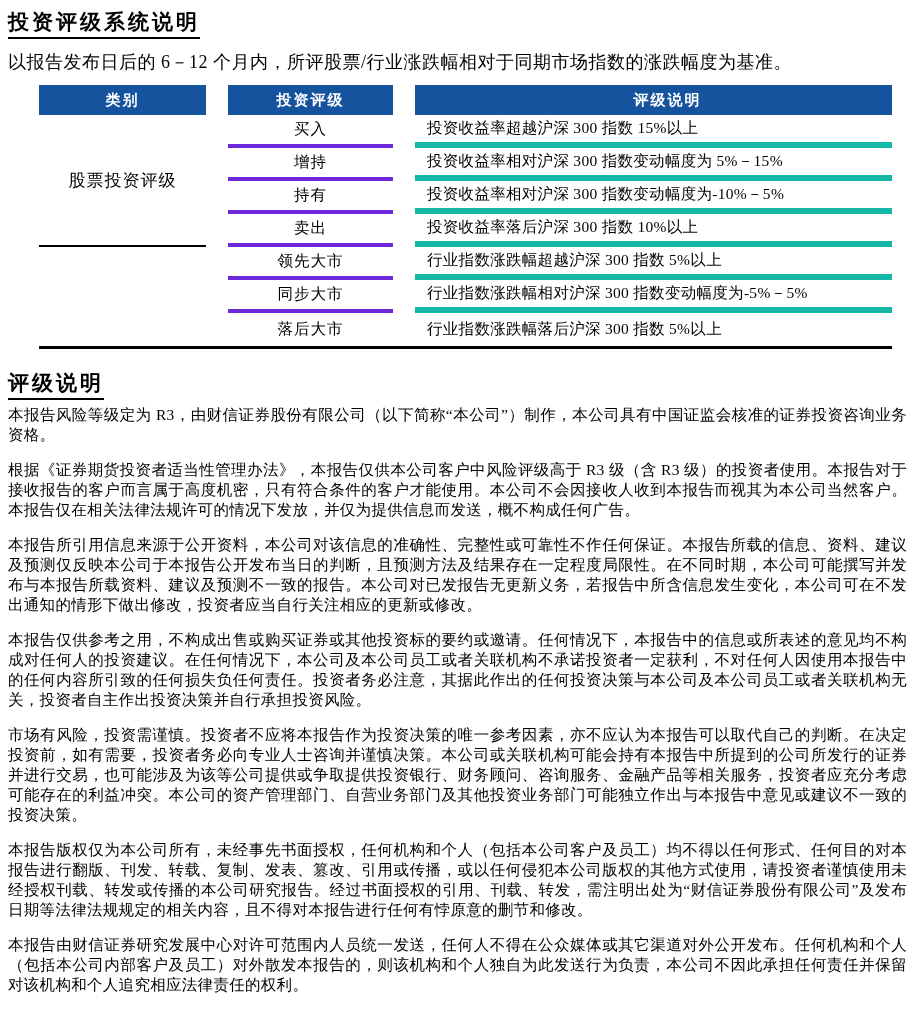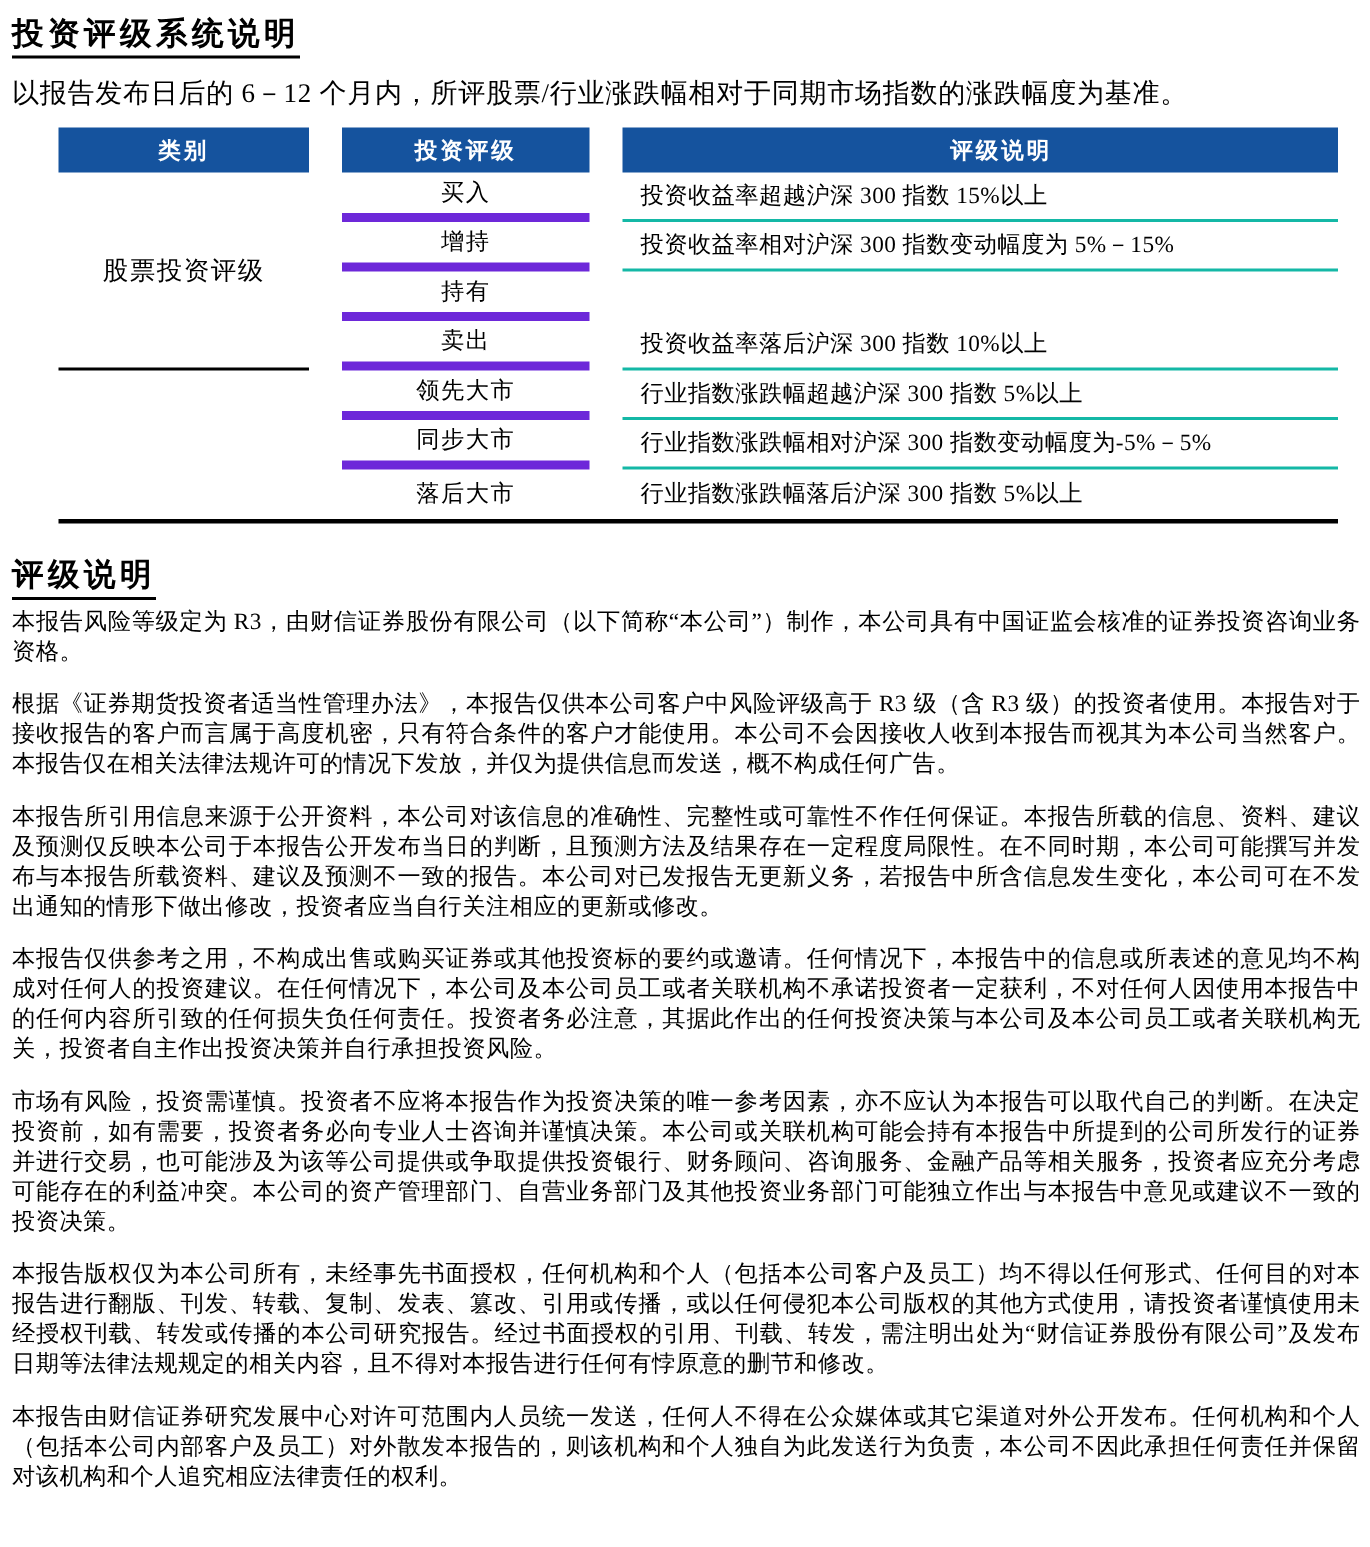--- a/index.html
+++ b/index.html
@@ -68,30 +68,30 @@
   }
   .catA { grid-row: 2 / 6; border-bottom: 2px solid #000; }
   .catB { grid-row: 6 / 9; }
   .rating {
     grid-column: 2;
     display: flex;
     align-items: center;
     justify-content: center;
     font-size: 15.5px;
     letter-spacing: 1px;
-    border-bottom: 6px solid #6d28d9;
+    border-bottom: 4px solid #6d28d9;
   }
   .desc {
     grid-column: 3;
     display: flex;
     align-items: center;
     padding-left: 12px;
     font-size: 15.5px;
     letter-spacing: 0.3px;
-    border-bottom: 2px solid #14b8a6;
+    border-bottom: 6px solid #14b8a6;
   }
   .last { border-bottom: none; }
   .r1 { grid-row: 2; } .r2 { grid-row: 3; } .r3 { grid-row: 4; }
   .r4 { grid-row: 5; } .r5 { grid-row: 6; } .r6 { grid-row: 7; }
   .r7 { grid-row: 8; }
   
   h2.u-title { margin-top: 20px; margin-bottom: 5px; }
   .para {
     font-size: 15.5px;
     line-height: 20px;
@@ -117,20 +117,21 @@
 
     <div class="cat catA">股票投资评级</div>
 
     <div class="rating r1">买入</div>
     <div class="desc r1">投资收益率超越沪深 300 指数 15%以上</div>
 
     <div class="rating r2">增持</div>
     <div class="desc r2">投资收益率相对沪深 300 指数变动幅度为 5%－15%</div>
 
     <div class="rating r3">持有</div>
+    <div class="desc r3">投资收益率相对沪深 300 指数变动幅度为-10%－5%</div>
 
     <div class="rating r4">卖出</div>
     <div class="desc r4">投资收益率落后沪深 300 指数 10%以上</div>
 
     <div class="rating r5">领先大市</div>
     <div class="desc r5">行业指数涨跌幅超越沪深 300 指数 5%以上</div>
 
     <div class="rating r6">同步大市</div>
     <div class="desc r6">行业指数涨跌幅相对沪深 300 指数变动幅度为-5%－5%</div>
 

